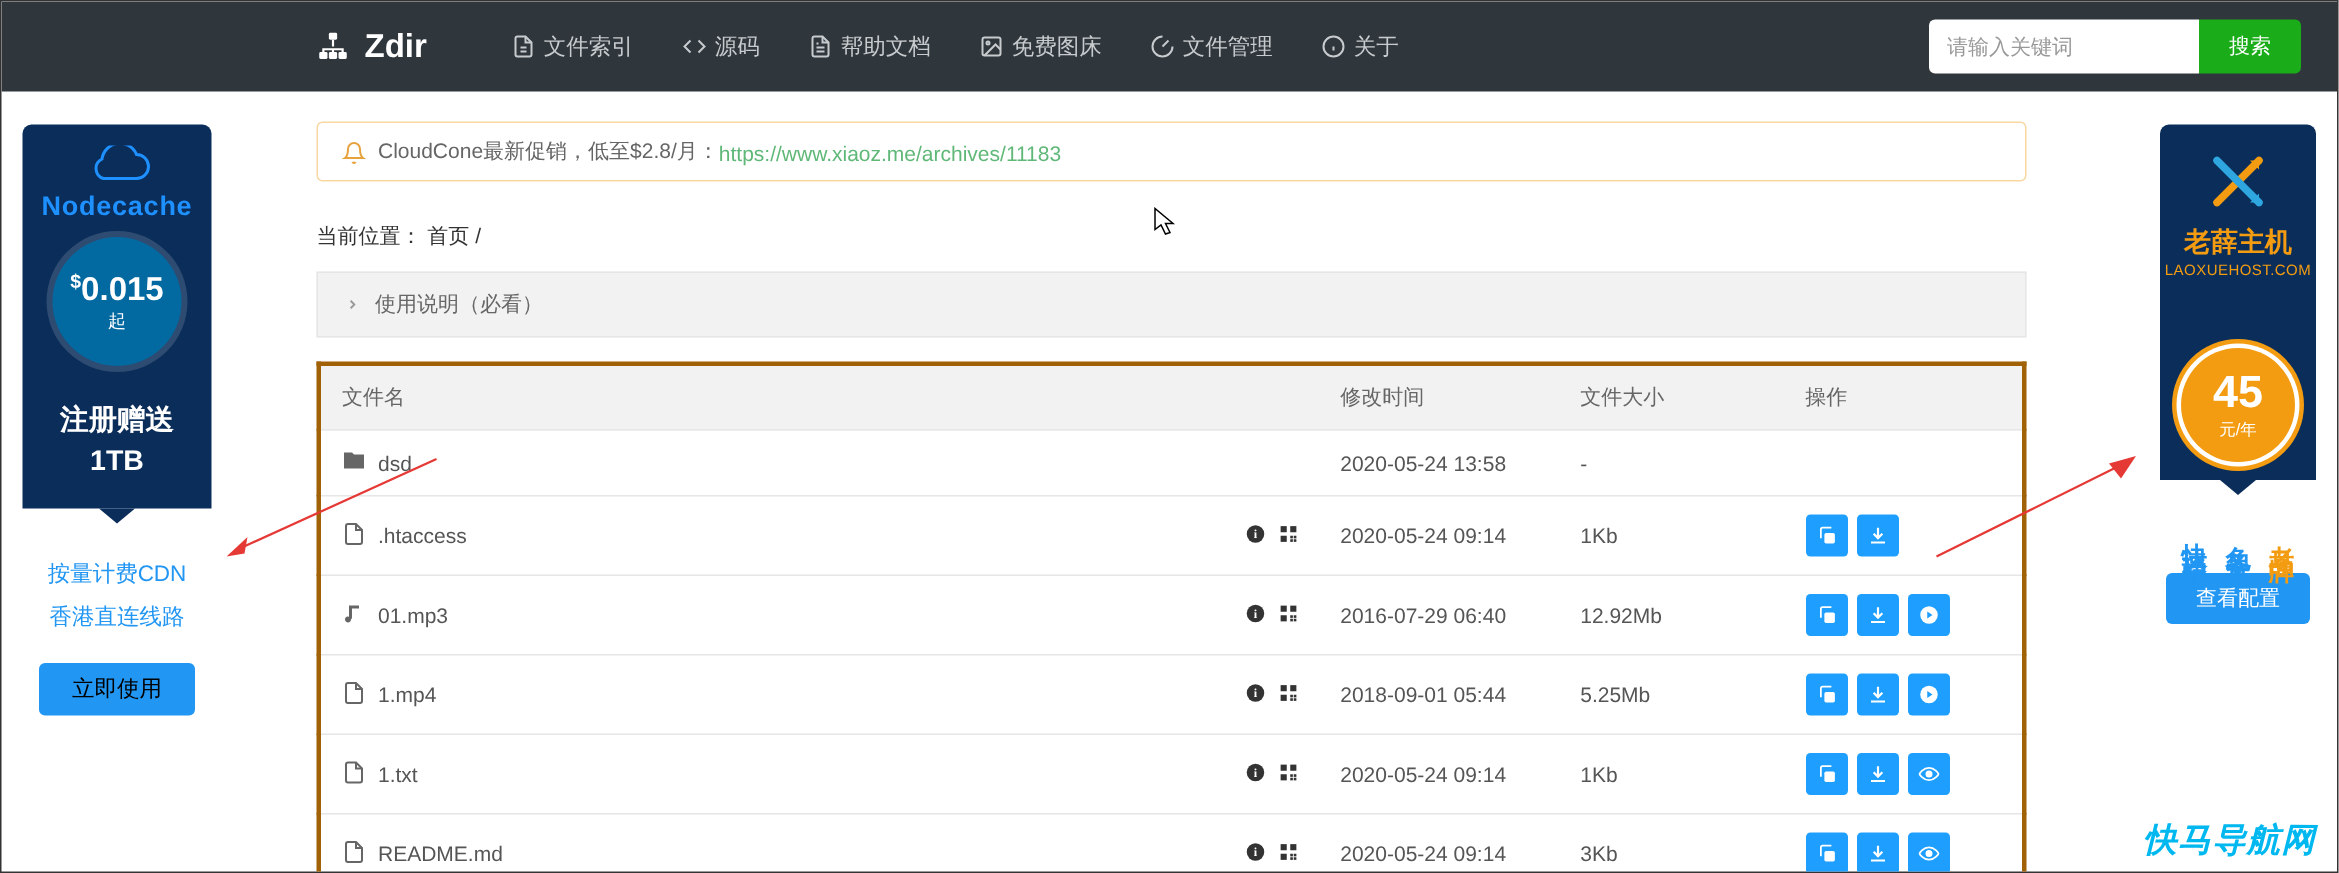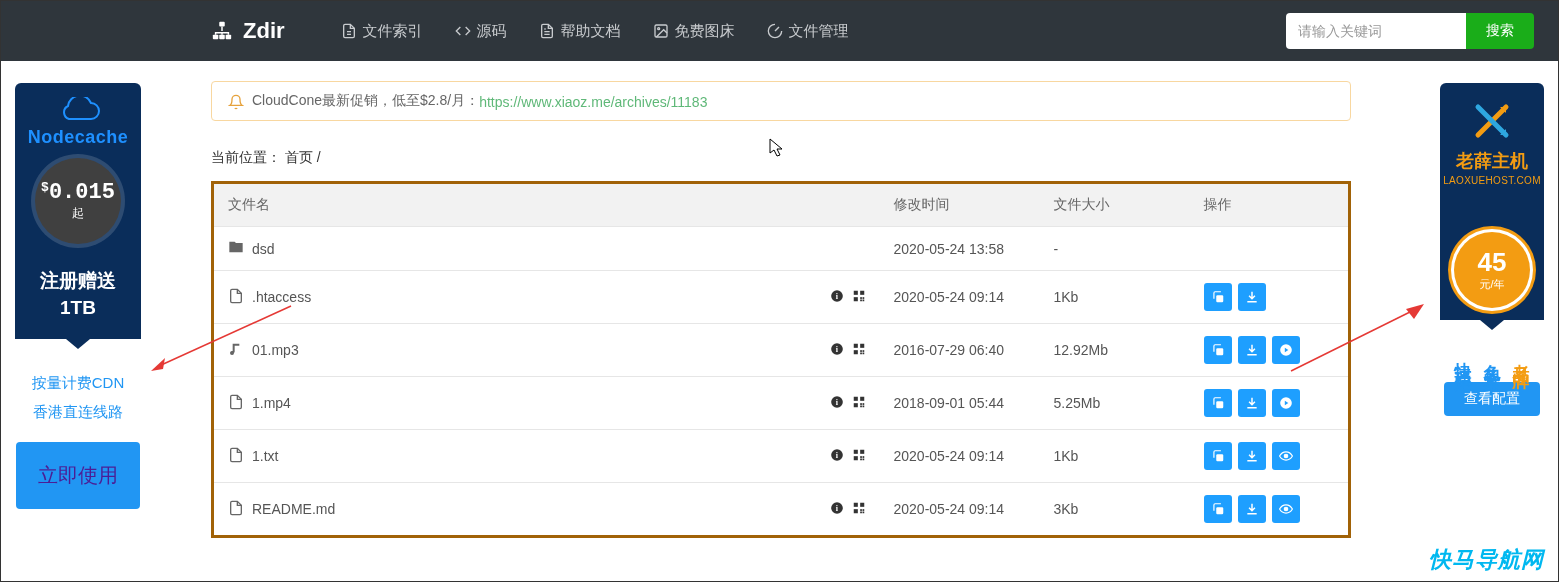--- a/index.html
+++ b/index.html
@@ -33,36 +33,36 @@
 .col-name { width:auto; }
 .col-info { width:100px; }
 .col-mtime { width:160px; }
 .col-size { width:150px; }
 .col-action { width:160px; }
 
 .ad-left { position:absolute; left:14px; top:82px; width:126px; }
 .ad-left-top { background:#0A2D5A; border-radius:6px 6px 0 0; padding:14px 0 10px; text-align:center; position:relative; }
 .ad-left-top .cloud-svg { display:block; margin:0 auto 2px; }
 .ad-left-top .nodecache { color:#1E90FF; font-size:18px; font-weight:bold; letter-spacing:0.5px; }
-.ad-left-circle { width:86px; height:86px; border-radius:50%; background:#404040; margin:10px auto 0; display:flex; flex-direction:column; justify-content:center; align-items:center; color:#fff; box-shadow:0 0 0 4px rgba(255,255,255,0.15);font-family:Liberation Mono, monospace; }
+.ad-left-circle { width:86px; height:86px; border-radius:50%; background:#0369a1; margin:10px auto 0; display:flex; flex-direction:column; justify-content:center; align-items:center; color:#fff; box-shadow:0 0 0 4px rgba(255,255,255,0.15); }
 .ad-left-circle .price { font-weight:bold; font-size:22px; }
 .ad-left-circle .price .dollar { font-size:13px; vertical-align:top; }
 .ad-left-circle .qi { font-size:12px; }
 .ad-left-mid { background:#0A2D5A; color:#fff; text-align:center; padding:14px 0 18px; font-size:19px; font-weight:bold; line-height:1.4; position:relative; }
 .ad-left-mid::after { content:""; position:absolute; left:50%; bottom:-10px; transform:translateX(-50%); border-left:12px solid transparent; border-right:12px solid transparent; border-top:10px solid #0A2D5A; }
 .ad-left-text { text-align:center; color:#2196F3; font-size:15px; margin:30px 0 8px; line-height:1.9; }
-.ad-left-btn { display:block; margin:16px auto 0; background:#2196F3; color:#4c1d95; border:none; padding:20px 22px; border-radius:4px; cursor:pointer; font-size:20px; }
+.ad-left-btn { display:block; margin:16px auto 0; background:#2196F3; color:#000000; border:none; padding:8px 22px; border-radius:4px; cursor:pointer; font-size:15px; }
 
 .ad-right { position:absolute; right:14px; top:82px; width:104px; }
 .ad-right-top { background:#0A2D5A; border-radius:6px 6px 0 0; padding:18px 0 16px; text-align:center; }
 .ad-right-top svg { display:block; margin:0 auto 8px; }
 .ad-right-top .laoxue { color:#F39C12; font-size:18px; font-weight:bold; }
 .ad-right-top .laoxue-sub { color:#F39C12; font-size:10px; letter-spacing:0.3px; margin-top:2px; }
 .ad-right-circle { width:76px; height:76px; border-radius:50%; background:#F39C12; margin:14px auto 0; display:flex; flex-direction:column; justify-content:center; align-items:center; color:#fff; box-shadow:0 0 0 3px #fff, 0 0 0 6px #F39C12; }
-.ad-right-circle .num { font-size:26px; font-weight:bold; line-height:1; }
+.ad-right-circle .num { font-size:30px; font-weight:bold; line-height:1; }
 .ad-right-circle .unit { font-size:11px; margin-top:2px; }
 .ad-right-mid { background:#0A2D5A; padding:16px 0 12px; position:relative; }
 .ad-right-mid::after { content:""; position:absolute; left:50%; bottom:-10px; transform:translateX(-50%); border-left:12px solid transparent; border-right:12px solid transparent; border-top:10px solid #0A2D5A; }
 .ad-right-text { text-align:center; margin:28px 0 0; display:flex; justify-content:center; gap:6px; }
 .ad-right-text .col { color:#2196F3; font-size:17px; font-weight:bold; writing-mode:vertical-rl; letter-spacing:4px; }
 .ad-right-text .col.orange { color:#F39C12; }
 .ad-right-btn { display:block; margin:18px auto 0; background:#2196F3; color:#fff; border:none; padding:8px 20px; border-radius:4px; cursor:pointer; font-size:14px; }
 
 .arrow-left { position:absolute; left:150px; top:295px; pointer-events:none; }
 .arrow-right { position:absolute; left:1285px; top:300px; pointer-events:none; }
@@ -113,38 +113,50 @@
         </svg>
       <span>免费图床</span>
     </div>
     <div class="nav-item">
       <svg width="16" height="16" viewBox="0 0 24 24" fill="none" stroke="#C8CBCE" stroke-width="2">
           <path d="M12 2a10 10 0 1 0 10 10"></path>
           <path d="M12 12l6-6"></path>
         </svg>
       <span>文件管理</span>
     </div>
+    <div class="nav-item">
+      <svg width="16" height="16" viewBox="0 0 24 24" fill="none" stroke="#C8CBCE" stroke-width="2">
+          <circle cx="12" cy="12" r="10"></circle>
+          <path d="M12 16v-4M12 8h.01"></path>
+        </svg>
+      <span>关于</span>
+    </div>
   </div>
   <div class="search-box">
     <input class="search-input" placeholder="请输入关键词" style="">
     <button class="search-btn">搜索</button>
   </div>
 </div>
 
 <div class="main">
   <div class="notice">
     <svg width="16" height="16" viewBox="0 0 24 24" fill="none" stroke="#E6A23C" stroke-width="2">
         <path d="M18 8a6 6 0 1 0-12 0c0 7-3 9-3 9h18s-3-2-3-9M13.7 21a2 2 0 0 1-3.4 0"></path>
       </svg>
     <span>CloudCone最新促销，低至$2.8/月：</span>
     <a href="#">https://www.xiaoz.me/archives/11183</a>
   </div>
   <div class="breadcrumb">
     <span>当前位置：</span>
     <a href="#">首页</a><span> /</span>
+  </div>
+  <div class="help-panel">
+    <svg width="10" height="10" viewBox="0 0 24 24" fill="none" stroke="#999" stroke-width="3" style="margin-right:10px;vertical-align:middle">
+        <path d="M9 18l6-6-6-6"></path>
+      </svg><span>使用说明（必看）</span>
   </div>
 
   <table class="table">
     <thead>
       <tr>
         <th class="col-name">文件名</th>
         <th class="col-info"></th>
         <th class="col-mtime">修改时间</th>
         <th class="col-size">文件大小</th>
         <th class="col-action">操作</th>

